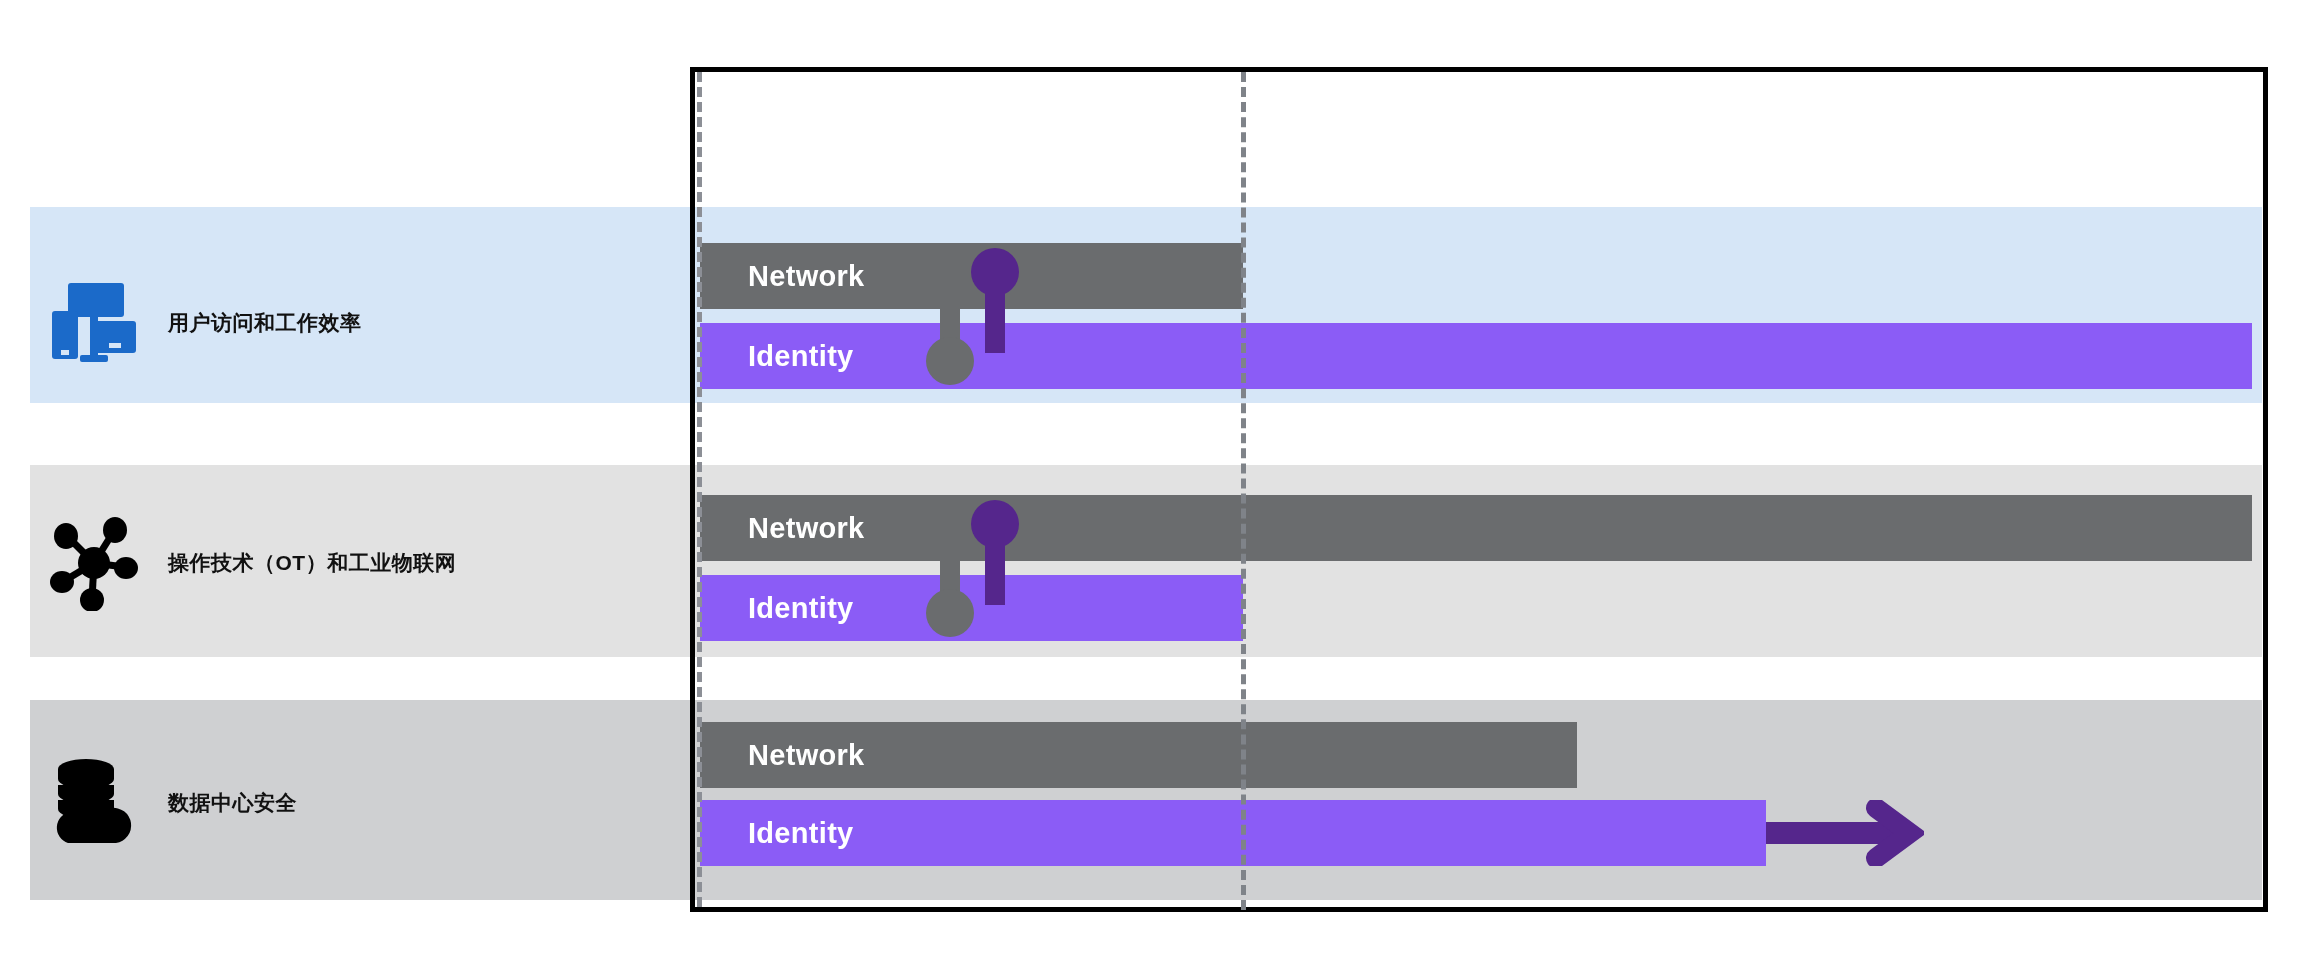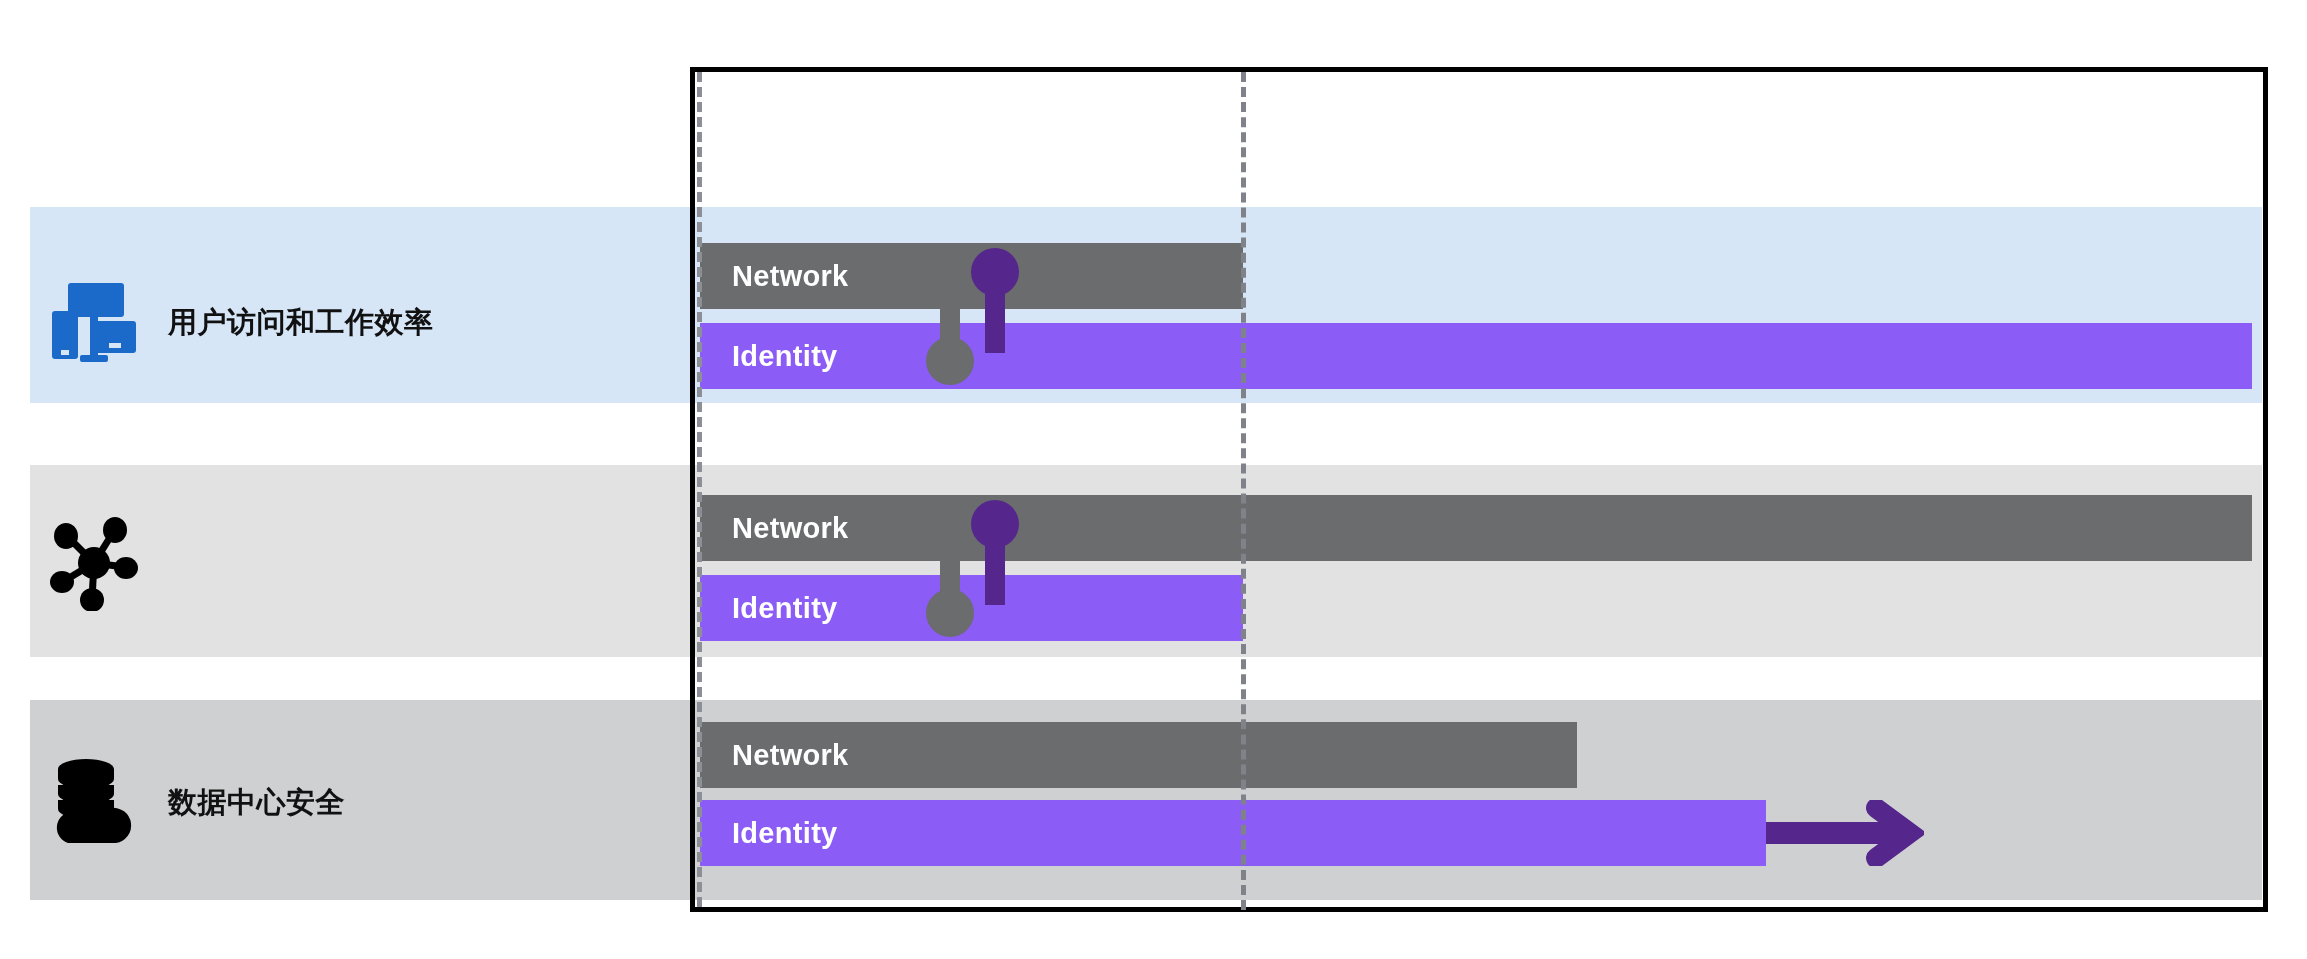--- a/index.html
+++ b/index.html
@@ -10,21 +10,21 @@
 
   
   .band{position:absolute;left:30px;}
   .band.b1{top:207px;height:196px;width:2232px;background:#d6e6f7;}
   .band.b2{top:465px;height:192px;width:2232px;background:#e2e2e2;}
   .band.b3{top:700px;height:200px;width:2232px;background:#cfd0d2;}
 
   
   .rowlabel{position:absolute;display:flex;align-items:center;gap:26px;}
   .rowlabel .icon{width:96px;height:96px;flex:0 0 96px;display:block;}
-  .rowlabel .txt{font-size:29px;font-weight:bold;color:#111111;white-space:nowrap;
+  .rowlabel .txt{font-size:21px;font-weight:bold;color:#111111;white-space:nowrap;
                  letter-spacing:.5px;}
   .rl1{left:46px;top:275px;}
   .rl2{left:46px;top:515px;}
   .rl3{left:46px;top:755px;align-items:center;}
 
   
   #frame{position:absolute;left:690px;top:67px;width:1578px;height:845px;
          border:5px solid #000000;background:transparent;box-sizing:border-box;}
   #frame-inner-dash{position:absolute;left:697px;top:72px;width:0;height:835px;
          border-left:5px dashed #8c8f96;}
@@ -33,21 +33,21 @@
 
   
   .colhead{position:absolute;text-align:center;}
   .colhead .h1{font-size:35px;font-weight:bold;color:#000;line-height:1.22;}
   .colhead .h2{font-size:30px;font-weight:normal;color:#000;line-height:1.3;margin-top:4px;}
   .ch-left{left:700px;top:92px;width:540px;}
   .ch-right{left:1248px;top:92px;width:1015px;}
 
   
   .bar{position:absolute;display:flex;align-items:center;}
-  .bar .lbl{font-size:29px;font-weight:bold;color:#ffffff;margin-left:32px;
+  .bar .lbl{font-size:29px;font-weight:bold;color:#ffffff;margin-left:48px;
             letter-spacing:.3px;white-space:nowrap;}
   .bar.net{background:#6a6c6e;}
   .bar.idt{background:#8b5cf6;}
 
   
   .pin{position:absolute;}
   .pin .stem{position:absolute;left:50%;transform:translateX(-50%);width:20px;}
   .pin .head{position:absolute;left:50%;transform:translateX(-50%);
              width:48px;height:48px;border-radius:50%;}
   .pin.down .stem{top:22px;}
@@ -99,20 +99,21 @@
           <line x1="48" y1="48" x2="46" y2="84"></line>
         </g>
         <circle cx="48" cy="48" r="16" fill="#000"></circle>
         <ellipse cx="20" cy="21" rx="12" ry="13" fill="#000"></ellipse>
         <ellipse cx="69" cy="15" rx="12" ry="13" fill="#000"></ellipse>
         <ellipse cx="80" cy="53" rx="12" ry="11" fill="#000"></ellipse>
         <ellipse cx="16" cy="67" rx="12" ry="11" fill="#000"></ellipse>
         <ellipse cx="46" cy="85" rx="12" ry="12" fill="#000"></ellipse>
       </svg>
     </span>
+    <span class="txt">操作技术（OT）和工业物联网</span>
   </div>
 
   <div class="rowlabel rl3">
     <span class="icon">
       <svg viewBox="0 0 96 96" width="96" height="96">
         <ellipse cx="40" cy="14" rx="28" ry="10" fill="#000"></ellipse>
         <rect x="12" y="14" width="56" height="10" fill="#000"></rect>
         <ellipse cx="40" cy="24" rx="28" ry="10" fill="#000"></ellipse>
         <rect x="12" y="30" width="56" height="9" fill="#000"></rect>
         <ellipse cx="40" cy="39" rx="28" ry="10" fill="#000"></ellipse>

